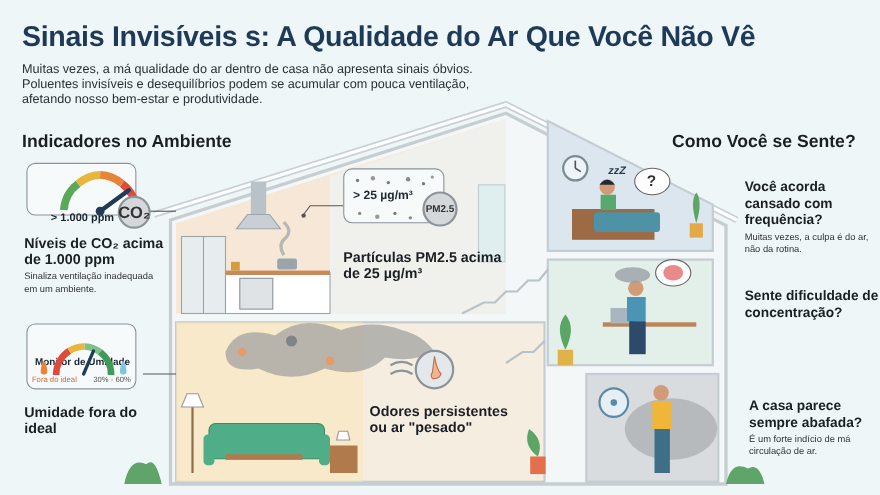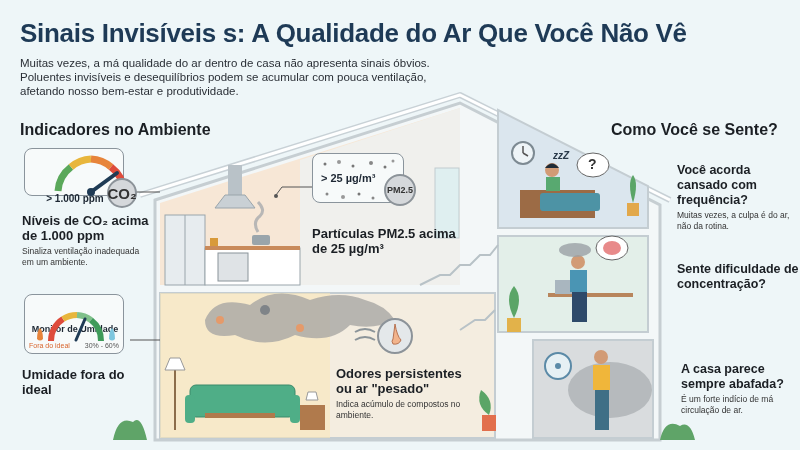--- a/index.html
+++ b/index.html
@@ -208,21 +208,20 @@
   <div class="ind-title">Umidade fora do ideal</div>
 </div>
 
 <div class="abs" style="left:377px;top:318px;width:36px;height:36px;border-radius:50%;background:#e4e8ea;border:2px solid #8c9399;">
   <svg width="32" height="32">
     <path d="M16,4 q2,12 6,16 q-2,5 -8,4 q-2,-3 0,-5 z" fill="#f2b48c" stroke="#b77352" stroke-width="1"></path>
   </svg>
 </div>
 <div class="abs" style="left:336px;top:366px;width:130px;">
   <div class="ind-title">Odores persistentes ou ar "pesado"</div>
-  <div class="ind-desc">Indica acúmulo de compostos no ambiente.</div>
 </div>
 
 <div class="abs" style="left:553px;top:150px;font-size:10px;font-weight:bold;color:#2a3a4a;font-style:italic;">zzZ</div>
 <div class="abs" style="left:588px;top:156px;font-size:14px;font-weight:bold;color:#333;">?</div>
 
 <div class="abs section-h" style="left:611px;top:121px;">Como Você se Sente?</div>
 
 <div class="abs" style="left:677px;top:163px;width:120px;">
   <div class="q-title">Você acorda cansado com frequência?</div>
   <div class="q-desc">Muitas vezes, a culpa é do ar, não da rotina.</div>

